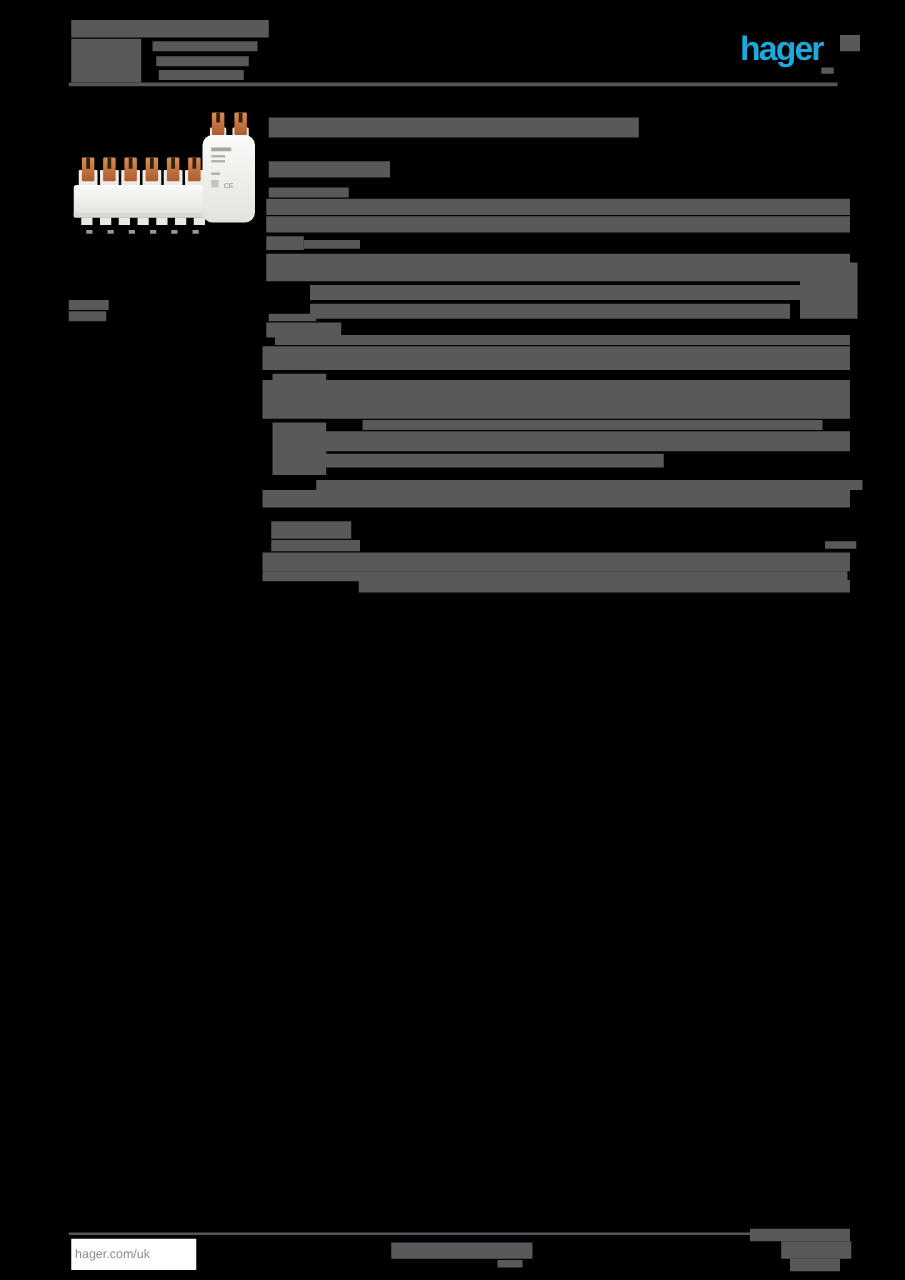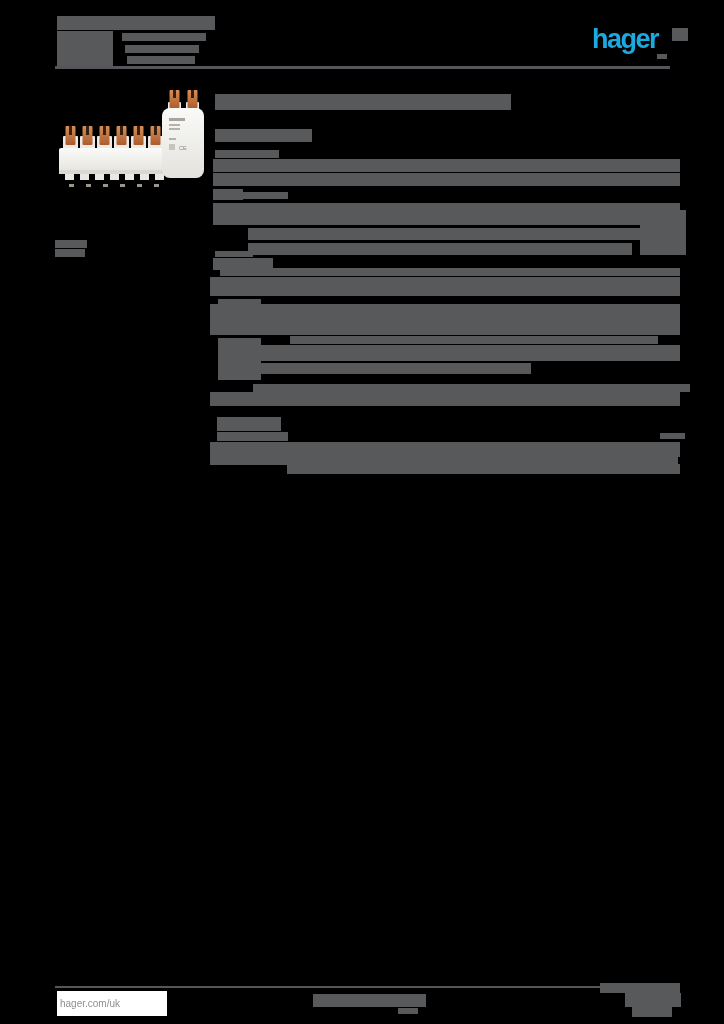--- a/index.html
+++ b/index.html
@@ -8,21 +8,21 @@
     overflow:hidden;font-family:"Liberation Sans",sans-serif;
   }
   .redact{position:absolute;background:#58595B;}
   .rule{position:absolute;background:#55565A;}
   .logo{
     position:absolute;left:592px;top:26px;color:#1BA9E0;
     font-weight:bold;font-size:27px;letter-spacing:-1.5px;line-height:1;
     filter:blur(0.6px);
   }
   .sitebox{
-    position:absolute;left:57px;top:991px;width:110px;height:25px;
+    position:absolute;left:57px;top:991px;width:100px;height:25px;
     background:#FFFFFF;display:flex;align-items:center;box-sizing:border-box;
     padding-left:3px;
   }
   .sitebox span{font-size:10px;color:#8F8F8F;filter:blur(0.4px);}
   .figure{position:absolute;left:57px;top:86px;width:148px;height:106px;margin:0;}
   .overlay{position:absolute;left:0;top:0;width:724px;height:1024px;pointer-events:none;}
 </style>
 </head>
 <body>
 

